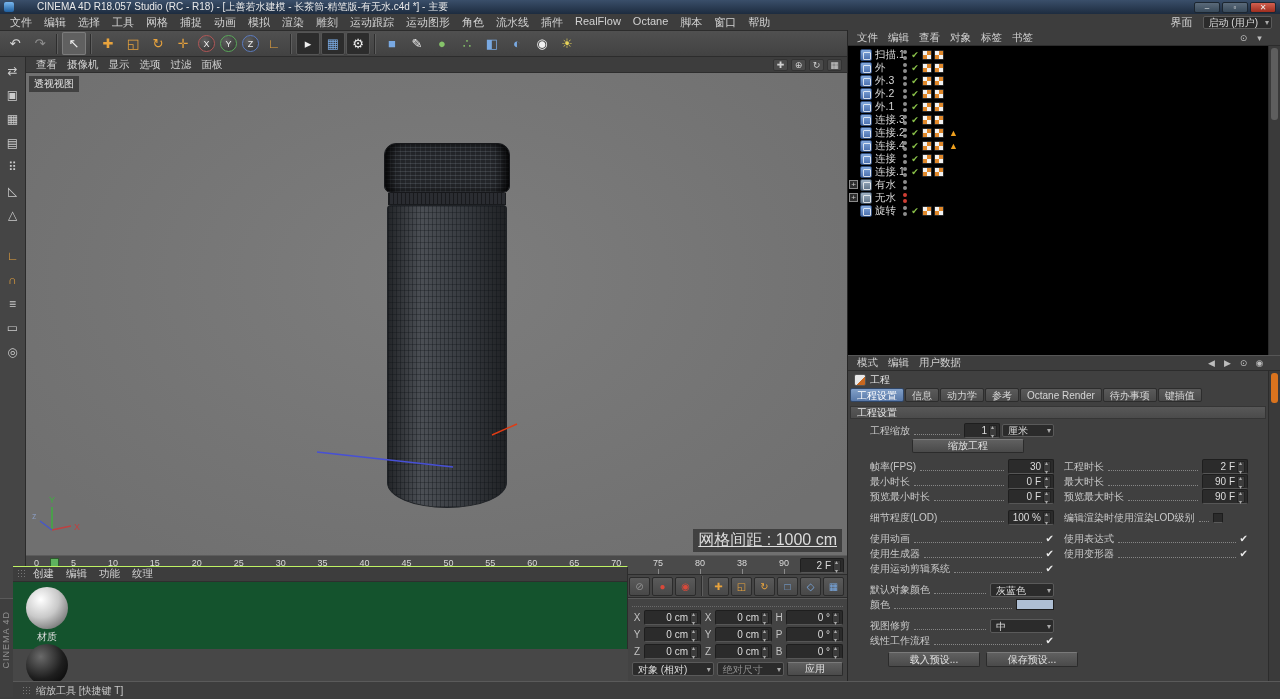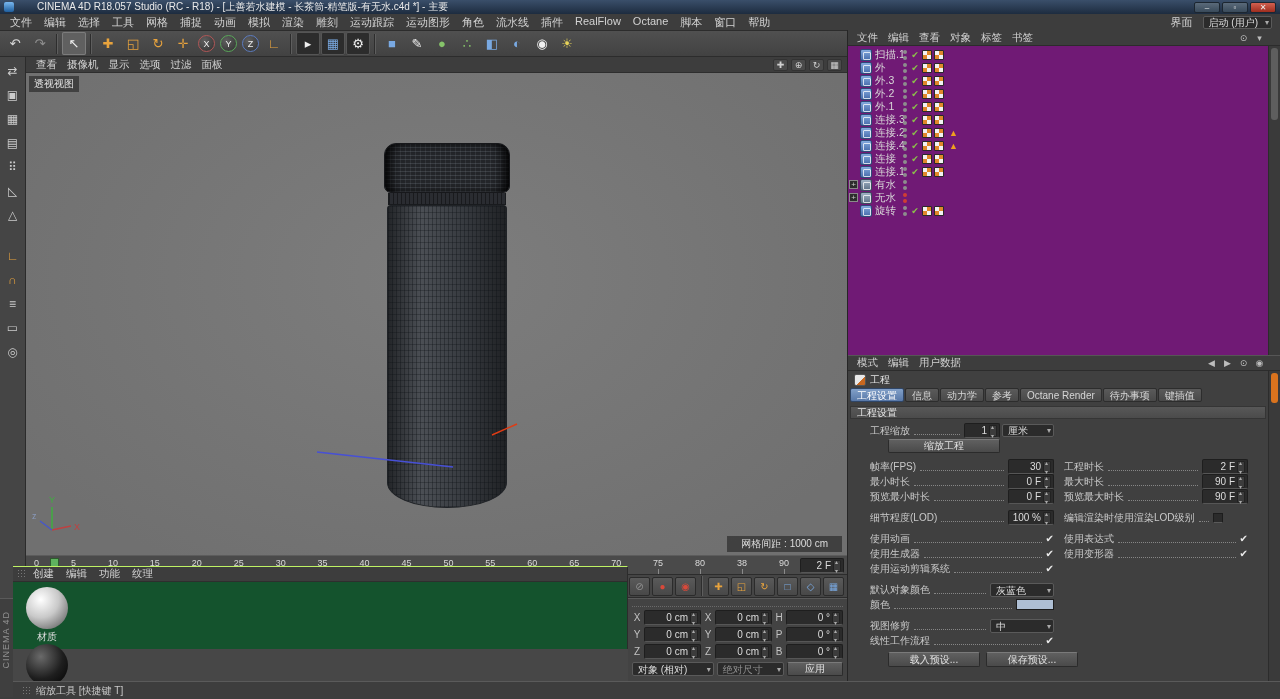--- a/index.html
+++ b/index.html
@@ -61,21 +61,21 @@
     border-bottom:1px solid #2e2e2e;padding:0 5px;}
   .vp-menu .mi{font-size:10.5px;padding:0 5px;}
   .vp-right{margin-left:auto;display:flex;gap:3px;}
   .vpi{width:15px;height:12px;display:flex;align-items:center;justify-content:center;
     font-size:9px;color:#cfcfcf;background:#4a4a4a;border:1px solid #333;border-radius:2px;}
   .vp-canvas{position:absolute;top:16px;left:0;right:0;bottom:0;overflow:hidden;
     background:radial-gradient(ellipse at 50% 42%,#7d7d7d,#707070 85%);}
   .view-label{position:absolute;left:3px;top:3px;background:rgba(25,25,25,.55);
     color:#e4e4e4;font-size:10px;padding:1px 5px;}
   .grid-label{position:absolute;right:5px;bottom:3px;background:rgba(25,25,25,.55);
-    color:#dcdcdc;font-size:10px;padding:1px 14px;}
+    color:#dcdcdc;font-size:16px;padding:1px 5px;text-decoration:underline;}
 
   
   .cylinder{position:absolute;left:358px;top:70px;width:126px;}
   .cyl-cap{height:50px;border-radius:12px 12px 7px 7px;border:1px solid #17181b;
     background-color:#232529;
     background-image:
       repeating-linear-gradient(0deg,rgba(150,160,170,.20) 0 1px,transparent 1px 4px),
       repeating-linear-gradient(90deg,rgba(150,160,170,.12) 0 1px,transparent 1px 5px);
     box-shadow:inset 10px 0 12px -5px #000,inset -10px 0 12px -5px #000;}
   .cyl-neck{height:12px;margin:0 4px;border:1px solid #191b1e;border-top:none;
@@ -167,21 +167,21 @@
 
   
   .right-panel{position:absolute;left:847px;top:30px;width:433px;height:651px;background:#404040;
     border-left:1px solid #262626;}
   .om-menu{position:absolute;top:0;left:0;right:0;height:16px;background:#3d3d3d;
     border-bottom:1px solid #2c2c2c;display:flex;align-items:center;padding-left:4px;}
   .om-menu .mi,.am-menu .mi{font-size:10.5px;padding:0 5px;}
   .hdr-icons{margin-left:auto;display:flex;gap:3px;padding-right:14px;}
   .hicon{width:13px;height:12px;display:flex;align-items:center;justify-content:center;
     font-size:9px;color:#bdbdbd;}
-  .om-list{position:absolute;top:16px;left:0;right:12px;height:309px;background:#701a75;
+  .om-list{position:absolute;top:16px;left:0;right:12px;height:309px;background:#000000;
     overflow:hidden;padding-top:2px;}
   .om-row{height:13px;display:flex;align-items:center;position:relative;padding-left:12px;
     font-size:10.5px;color:#d8d8d8;}
   .om-exp{position:absolute;left:1px;top:2px;width:9px;height:9px;background:#2d2d2d;
     border:1px solid #8a8a8a;color:#ccc;font-size:8px;line-height:7px;text-align:center;}
   .om-ico{width:12px;height:12px;flex:none;border-radius:2px;margin-right:3px;
     background:linear-gradient(#84aade,#476cab);border:1px solid #2e4a78;position:relative;}
   .om-ico::after{content:"";position:absolute;left:2px;top:2px;width:6px;height:6px;
     border:1px solid rgba(255,255,255,.75);border-radius:1px;}
   .om-row.grp .om-ico{background:linear-gradient(#9fb2c4,#5d7186);border-color:#3c4c5e;}
@@ -223,21 +223,21 @@
   .flabel{white-space:nowrap;}
   .leader{flex:1;min-width:6px;height:8px;margin:0 4px;border-bottom:1px dotted #868686;}
   .f-sm{width:46px;flex:none;}
   .f-combo{width:64px;flex:none;height:14px;line-height:13px;}
   .check{color:#ececec;font-size:10px;flex:none;}
   .cbox{width:10px;height:10px;flex:none;background:#2b2b2b;border:1px solid #1d1d1d;
     border-bottom-color:#5a5a5a;}
   .swatch{width:38px;height:11px;flex:none;background:#aebfd4;border:1px solid #1d1d1d;}
   .preset-row{display:flex;gap:6px;padding-left:40px;margin-top:4px;}
   .preset-row .btn{width:92px;height:15px;}
-  .indent-btn{margin-left:18px;width:112px;}
+  .indent-btn{margin-left:42px;width:112px;}
 </style>
 </head>
 <body>
 
 <div class="app">
 
   <div class="title-bar">
     <div class="app-icon"></div>
     <div class="title-text">CINEMA 4D R18.057 Studio (RC - R18) - [上善若水建模 - 长茶筒-精笔版-有无水.c4d *] - 主要</div>
     <div class="win-btns">

